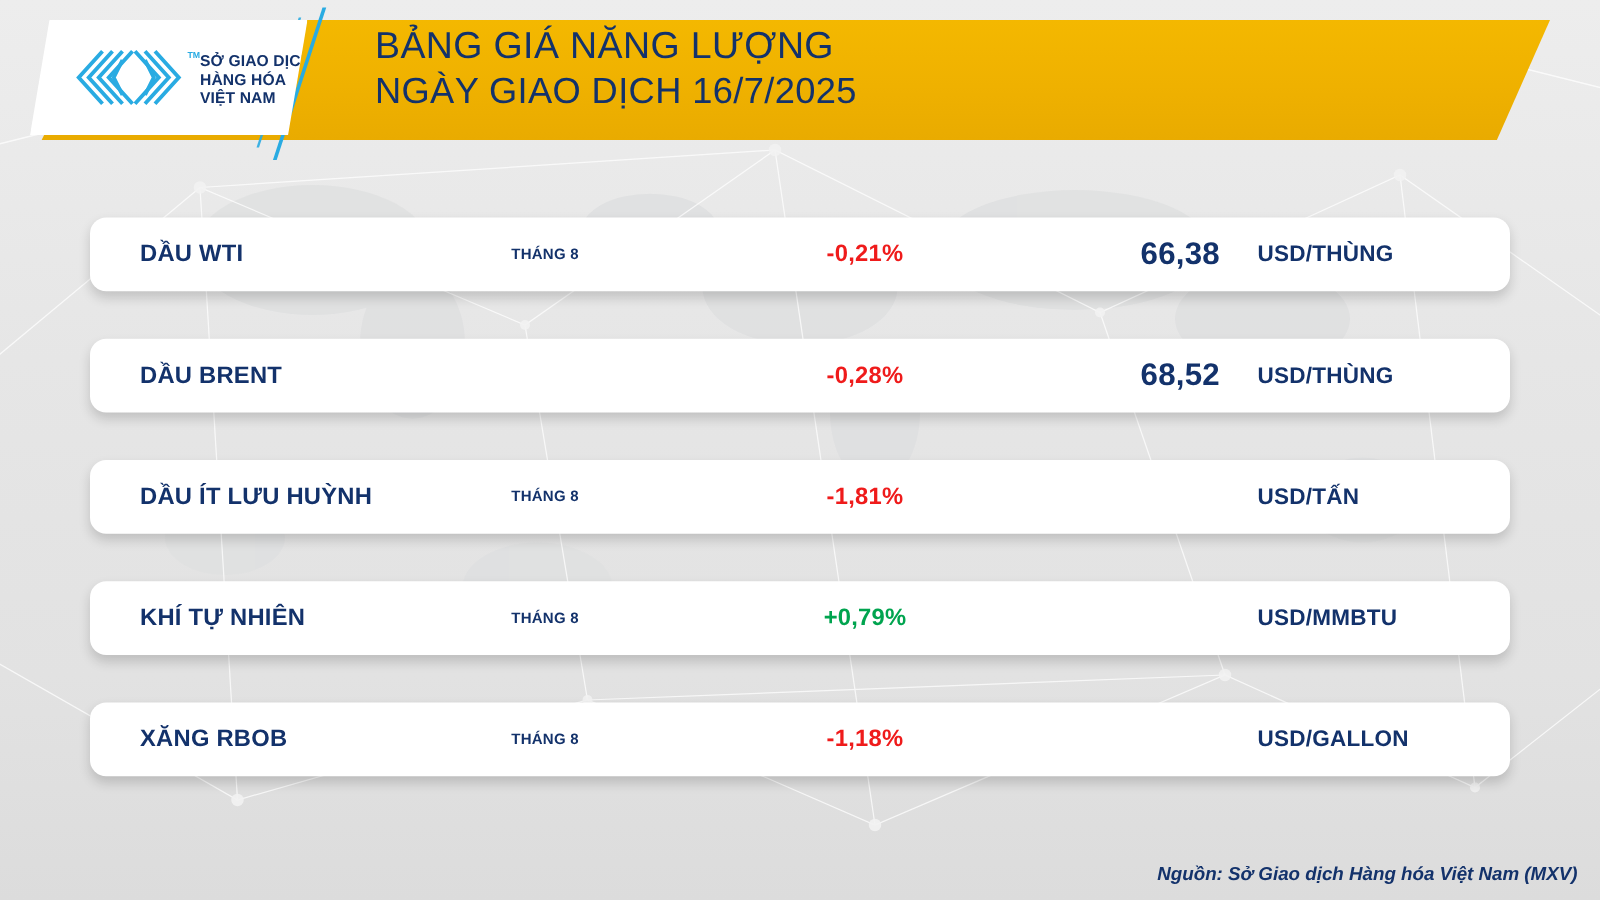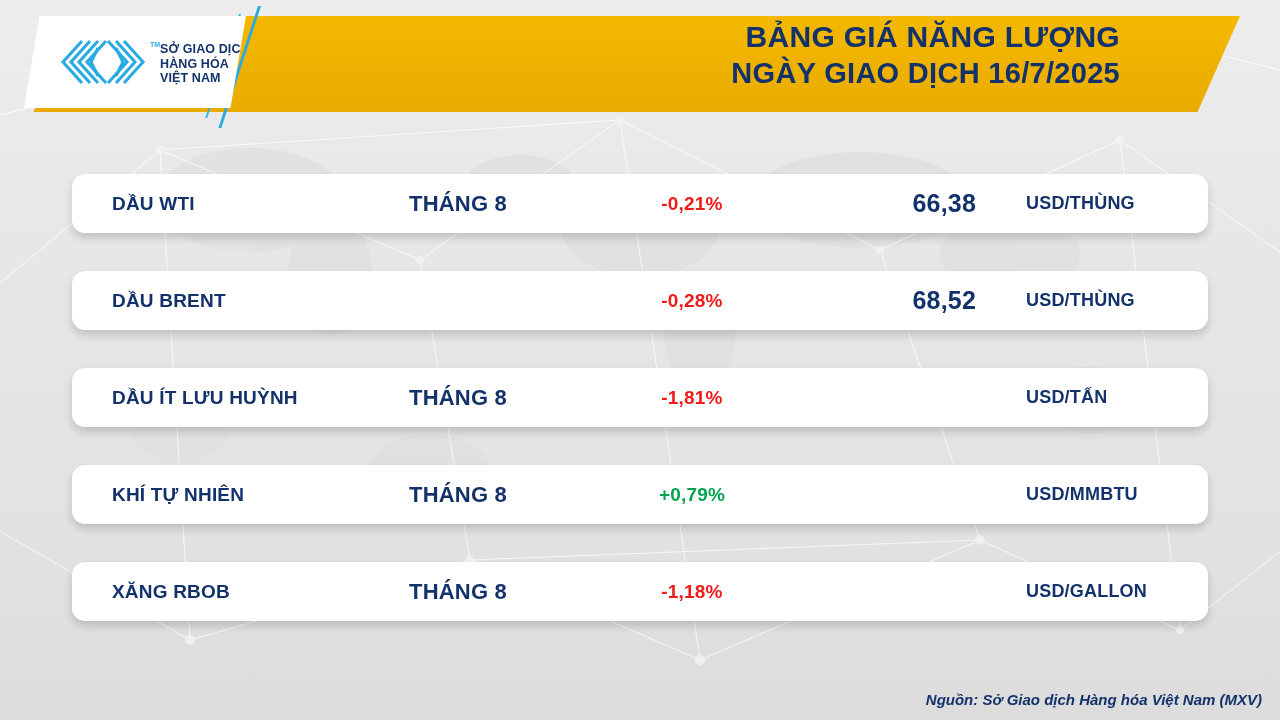--- a/index.html
+++ b/index.html
@@ -46,24 +46,24 @@
     height: 96px;
     background: linear-gradient(180deg, #f4b800 0%, #efb100 55%, #e9ab00 100%);
     clip-path: polygon(4.6% 0%, 100% 0%, 96.5% 100%, 0.6% 100%);
     box-shadow: 0 2px 5px rgba(0,0,0,0.10);
   }
   .banner-title {
     position: absolute;
     left: 300px;
     top: 19px;
     width: 820px;
-    text-align: right;
-    color: #13326b;
-    font-family: "Liberation Sans", sans-serif;
-    font-weight: bold;
+    text-align: left;
+    color: #13326b;
+    font-family: "Liberation Sans", sans-serif;
+    font-weight: normal;
     letter-spacing: 0.3px;
   }
   .banner-title .line1 {
     display: block;
     font-size: 30px;
     line-height: 36px;
     white-space: nowrap;
   }
   .banner-title .line2 {
     display: block;
@@ -156,21 +156,21 @@
     white-space: nowrap;
   }
   .c-name {
     left: 40px;
     font-size: 19px;
     color: #13326b;
     letter-spacing: 0.2px;
   }
   .c-month {
     left: 337px;
-    font-size: 22px;
+    font-size: 12px;
     color: #13326b;
     letter-spacing: 0.2px;
   }
   .c-change {
     left: 520px;
     width: 200px;
     text-align: center;
     font-size: 19px;
     letter-spacing: 0.2px;
   }
@@ -182,21 +182,20 @@
     text-align: right;
     font-size: 25px;
     color: #13326b;
     letter-spacing: 0.2px;
   }
   .c-unit {
     left: 934px;
     font-size: 18px;
     color: #13326b;
     letter-spacing: 0.2px;
-    margin-left: 20px;
   }
 
   
   .footer {
     position: absolute;
     right: 18px;
     bottom: 12px;
     font-family: "Liberation Sans", sans-serif;
     font-style: italic;
     font-weight: bold;

